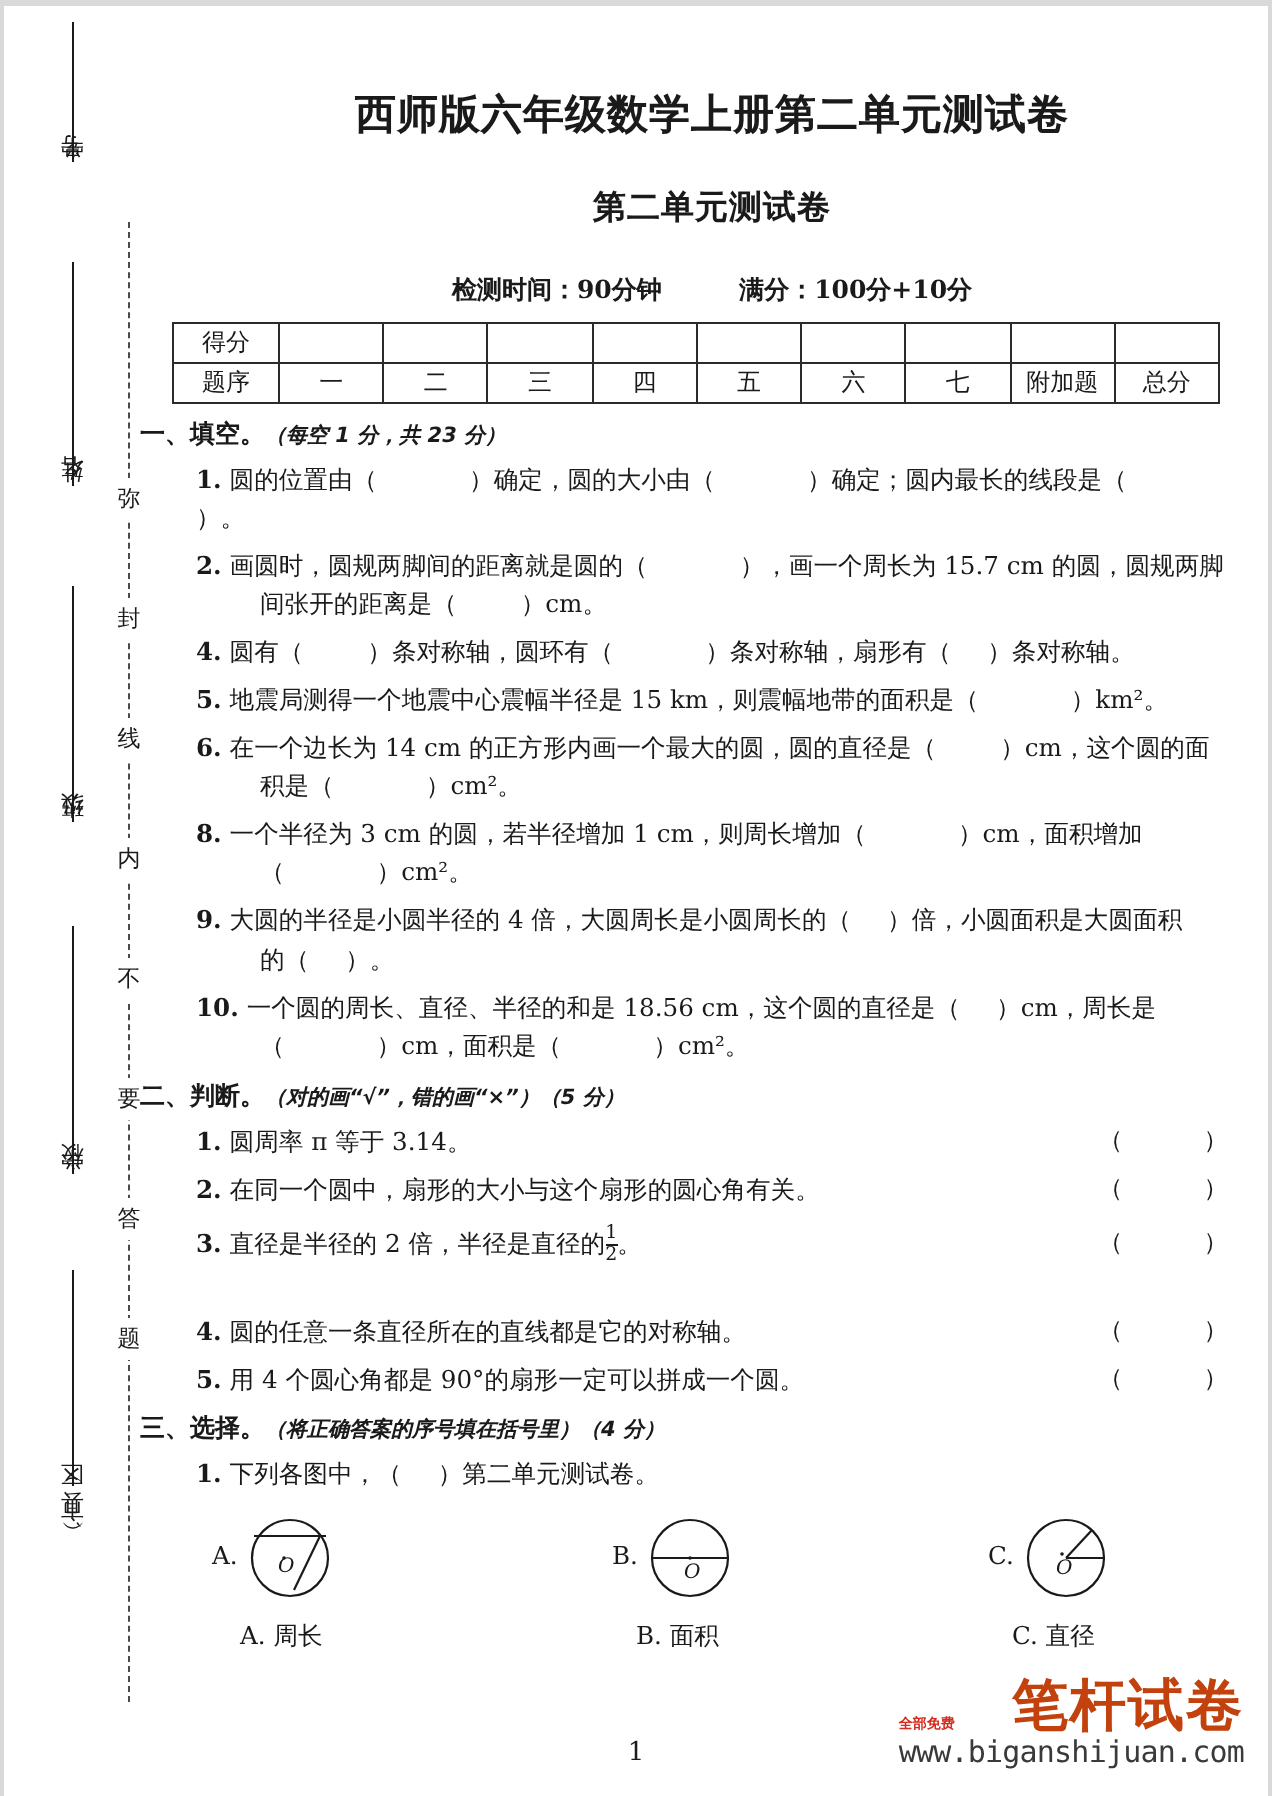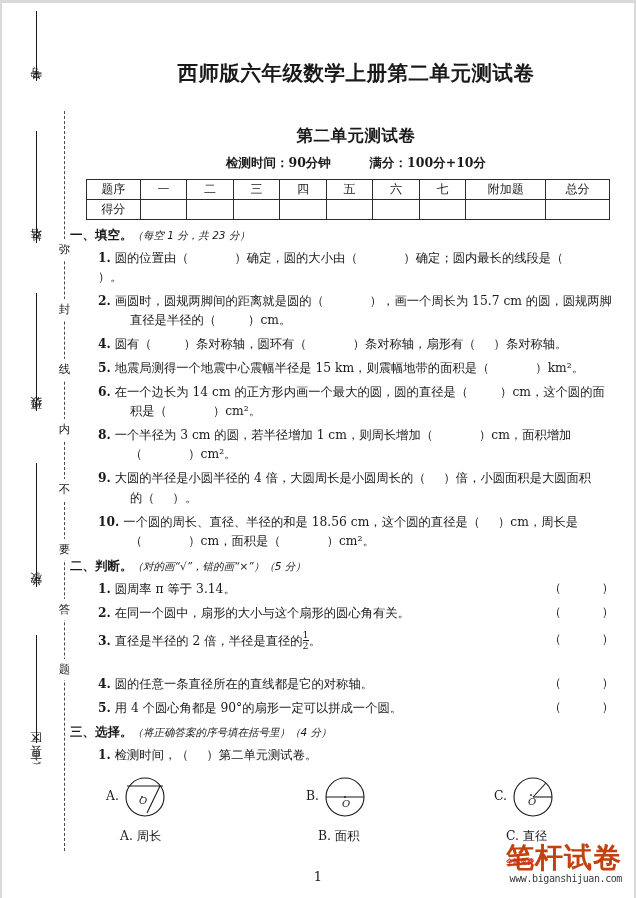--- a/index.html
+++ b/index.html
@@ -71,38 +71,38 @@
   
   #content {
     position: absolute;
     left: 78px;
     top: 0;
     width: 552px;
     height: 898px;
   }
 
   h1.paper-title {
-    margin: 16px;
+    margin: 0;
     padding-top: 40px;
     text-align: center;
     font-size: 20.5px;
     font-weight: bold;
     letter-spacing: 0.5px;
     font-family: "DejaVu Serif", "Liberation Serif", serif;
   }
   h2.paper-subtitle {
     margin: 0;
     padding-top: 22px;
     text-align: center;
     font-size: 16.5px;
     font-weight: bold;
     letter-spacing: 0.5px;
   }
   .exam-meta {
-    margin-top: 8px;
+    margin-top: 22px;
     text-align: center;
     font-size: 12.5px;
     font-weight: bold;
   }
   .exam-meta .meta-gap { display: inline-block; width: 30px; }
 
   
   table.score-table {
     margin: 7px 0 0 6px;
     border-collapse: collapse;
@@ -123,21 +123,21 @@
   table.score-table td.total { width: 62px; }
 
   
   .section-head {
     margin: 7px 0 0 -10px;
     font-size: 12.5px;
     font-weight: bold;
     font-family: "DejaVu Sans", "Liberation Sans", sans-serif;
   }
   .section-head .sh-note {
-    font-weight: normal;
+    font-weight: bold;
     font-size: 10.5px;
     font-style: italic;
   }
   .q {
     position: relative;
     margin: 4px 0 0 18px;
     font-size: 12.3px;
     line-height: 1.55;
     padding-right: 4px;
     font-family: "DejaVu Serif", "Liberation Serif", serif;
@@ -200,21 +200,21 @@
     line-height: 1;
   }
   #watermark .wm-cn {
     font-size: 28px;
     font-weight: bold;
     color: #c2410c;
     letter-spacing: 1px;
     font-family: "DejaVu Sans", "Liberation Sans", sans-serif;
   }
   #watermark .wm-url {
-    font-size: 10px;
+    font-size: 15px;
     color: #3a3a3a;
     font-family: "DejaVu Sans Mono", "Liberation Mono", monospace;
     letter-spacing: -0.4px;
     margin-top: 2px;
   }
   #watermark .wm-badge {
     position: absolute;
     left: -6px;
     bottom: 17px;
     font-size: 7px;
@@ -268,60 +268,60 @@
 
     <div class="exam-meta">
       <span>检测时间：90分钟</span>
       <span class="meta-gap"></span>
       <span>满分：100分+10分</span>
     </div>
 
     <table class="score-table">
       <tbody>
           <tr>
+        <td class="hcell">得分</td>
+        <td></td>
+        <td></td>
+        <td></td>
+        <td></td>
+        <td></td>
+        <td></td>
+        <td></td>
+        <td></td>
+        <td></td>
+      </tr>
+      <tr>
         <td class="hcell">题序</td>
         <td class="ncell">一</td>
         <td class="ncell">二</td>
         <td class="ncell">三</td>
         <td class="ncell">四</td>
         <td class="ncell">五</td>
         <td class="ncell">六</td>
         <td class="ncell">七</td>
         <td class="wide">附加题</td>
         <td class="total">总分</td>
       </tr>
-      <tr>
-        <td class="hcell">得分</td>
-        <td></td>
-        <td></td>
-        <td></td>
-        <td></td>
-        <td></td>
-        <td></td>
-        <td></td>
-        <td></td>
-        <td></td>
-      </tr>
     </tbody>
       </table>
 
     <div class="section-head">
       <span>一、填空。</span><span class="sh-note">（每空 1 分，共 23 分）</span>
     </div>
 
     <div class="q">
       <span class="num">1.</span>
       <span>圆的位置由（</span><span class="blank b-md"></span><span>）确定，圆的大小由（</span><span class="blank b-md"></span><span>）确定；圆内最长的线段是（</span><span class="blank b-md"></span><span>）。</span>
     </div>
 
     <div class="q">
       <span class="num">2.</span>
       <span>画圆时，圆规两脚间的距离就是圆的（</span><span class="blank b-md"></span><span>），画一个周长为 15.7 cm 的圆，圆规两脚</span>
       <div class="indent">
-        <span>直径是半径的（</span><span class="blank b-sm"></span><span>）cm。</span>
+        <span>间张开的距离是（</span><span class="blank b-sm"></span><span>）cm。</span>
       </div>
     </div>
 
 
     <div class="q">
       <span class="num">4.</span>
       <span>圆有（</span><span class="blank b-sm"></span><span>）条对称轴，圆环有（</span><span class="blank b-md"></span><span>）条对称轴，扇形有（</span><span class="blank b-xs"></span><span>）条对称轴。</span>
     </div>
 
     <div class="q">
@@ -405,21 +405,21 @@
       </span>
       <span class="jr-paren">（　）</span>
     </div>
 
     <div class="section-head" style="margin-top:6px;">
       <span>三、选择。</span><span class="sh-note">（将正确答案的序号填在括号里）（4 分）</span>
     </div>
 
     <div class="q">
       <span class="num">1.</span>
-      <span>检测时间，（</span><span class="blank b-xs"></span><span>）第二单元测试卷。</span>
+      <span>下列各图中，（</span><span class="blank b-xs"></span><span>）第二单元测试卷。</span>
     </div>
 
     <div class="choice-figs">
 
       <div class="fig-item fig-a">
         <span class="fig-letter">A.</span>
         <svg width="46" height="46" viewBox="0 0 46 46">
           <circle cx="23" cy="24" r="19" fill="none" stroke="#1a1a1a" stroke-width="1.1"></circle>
           <line x1="5" x2="41" y1="13" y2="13" stroke="#1a1a1a" stroke-width="1.1"></line>
           <line x1="38" x2="25" y1="13" y2="40" stroke="#1a1a1a" stroke-width="1.1"></line>

